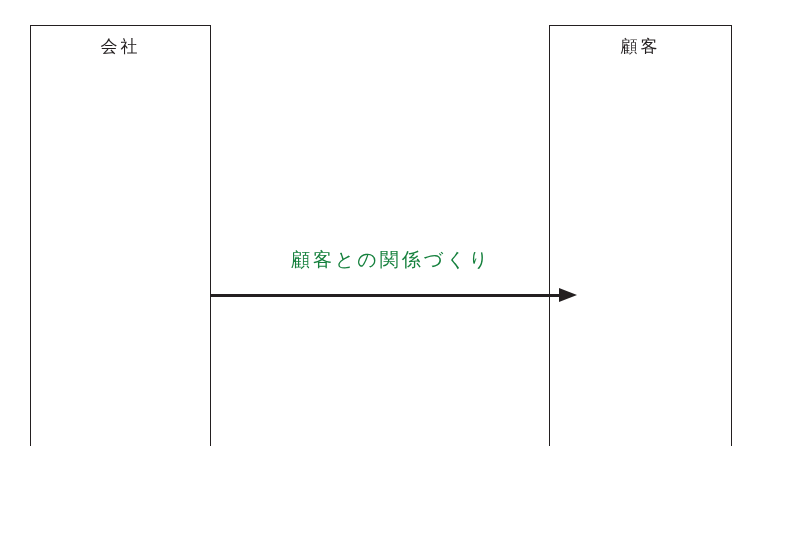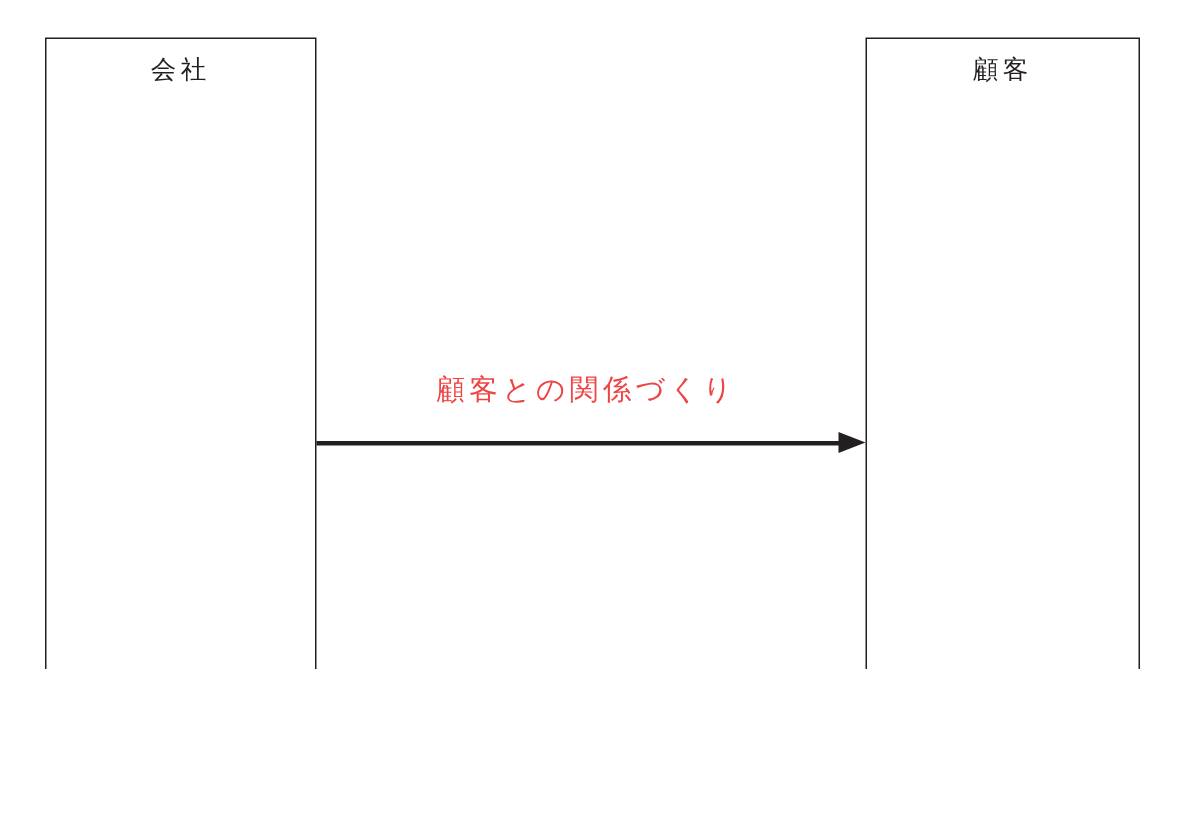--- a/index.html
+++ b/index.html
@@ -17,21 +17,21 @@
   }
   .box {
     position: absolute;
     top: 25px;
     height: 505px;
     border: 1.5px solid #231f20;
     box-sizing: border-box;
     background: #ffffff;
   }
   .box-left  { left: 30px;  width: 181px; }
-  .box-right { left: 577px; width: 183px; }
+  .box-right { left: 549px; width: 183px; }
   .box-label {
     display: block;
     margin-top: 9px;
     text-align: center;
     font-size: 17px;
     letter-spacing: 3px;
     color: #231f20;
   }
   .center-label {
     position: absolute;
@@ -44,21 +44,21 @@
     color: #231f20;
   }
   .arrow-label {
     position: absolute;
     left: 211px;
     width: 360px;
     top: 247px;
     text-align: center;
     font-size: 19px;
     letter-spacing: 3px;
-    color: #ef4444;
+    color: #15803d;
   }
   .arrow-shaft {
     position: absolute;
     left: 211px;
     top: 294px;
     width: 349px;
     height: 3px;
     background: #231f20;
   }
   .arrow-head {

